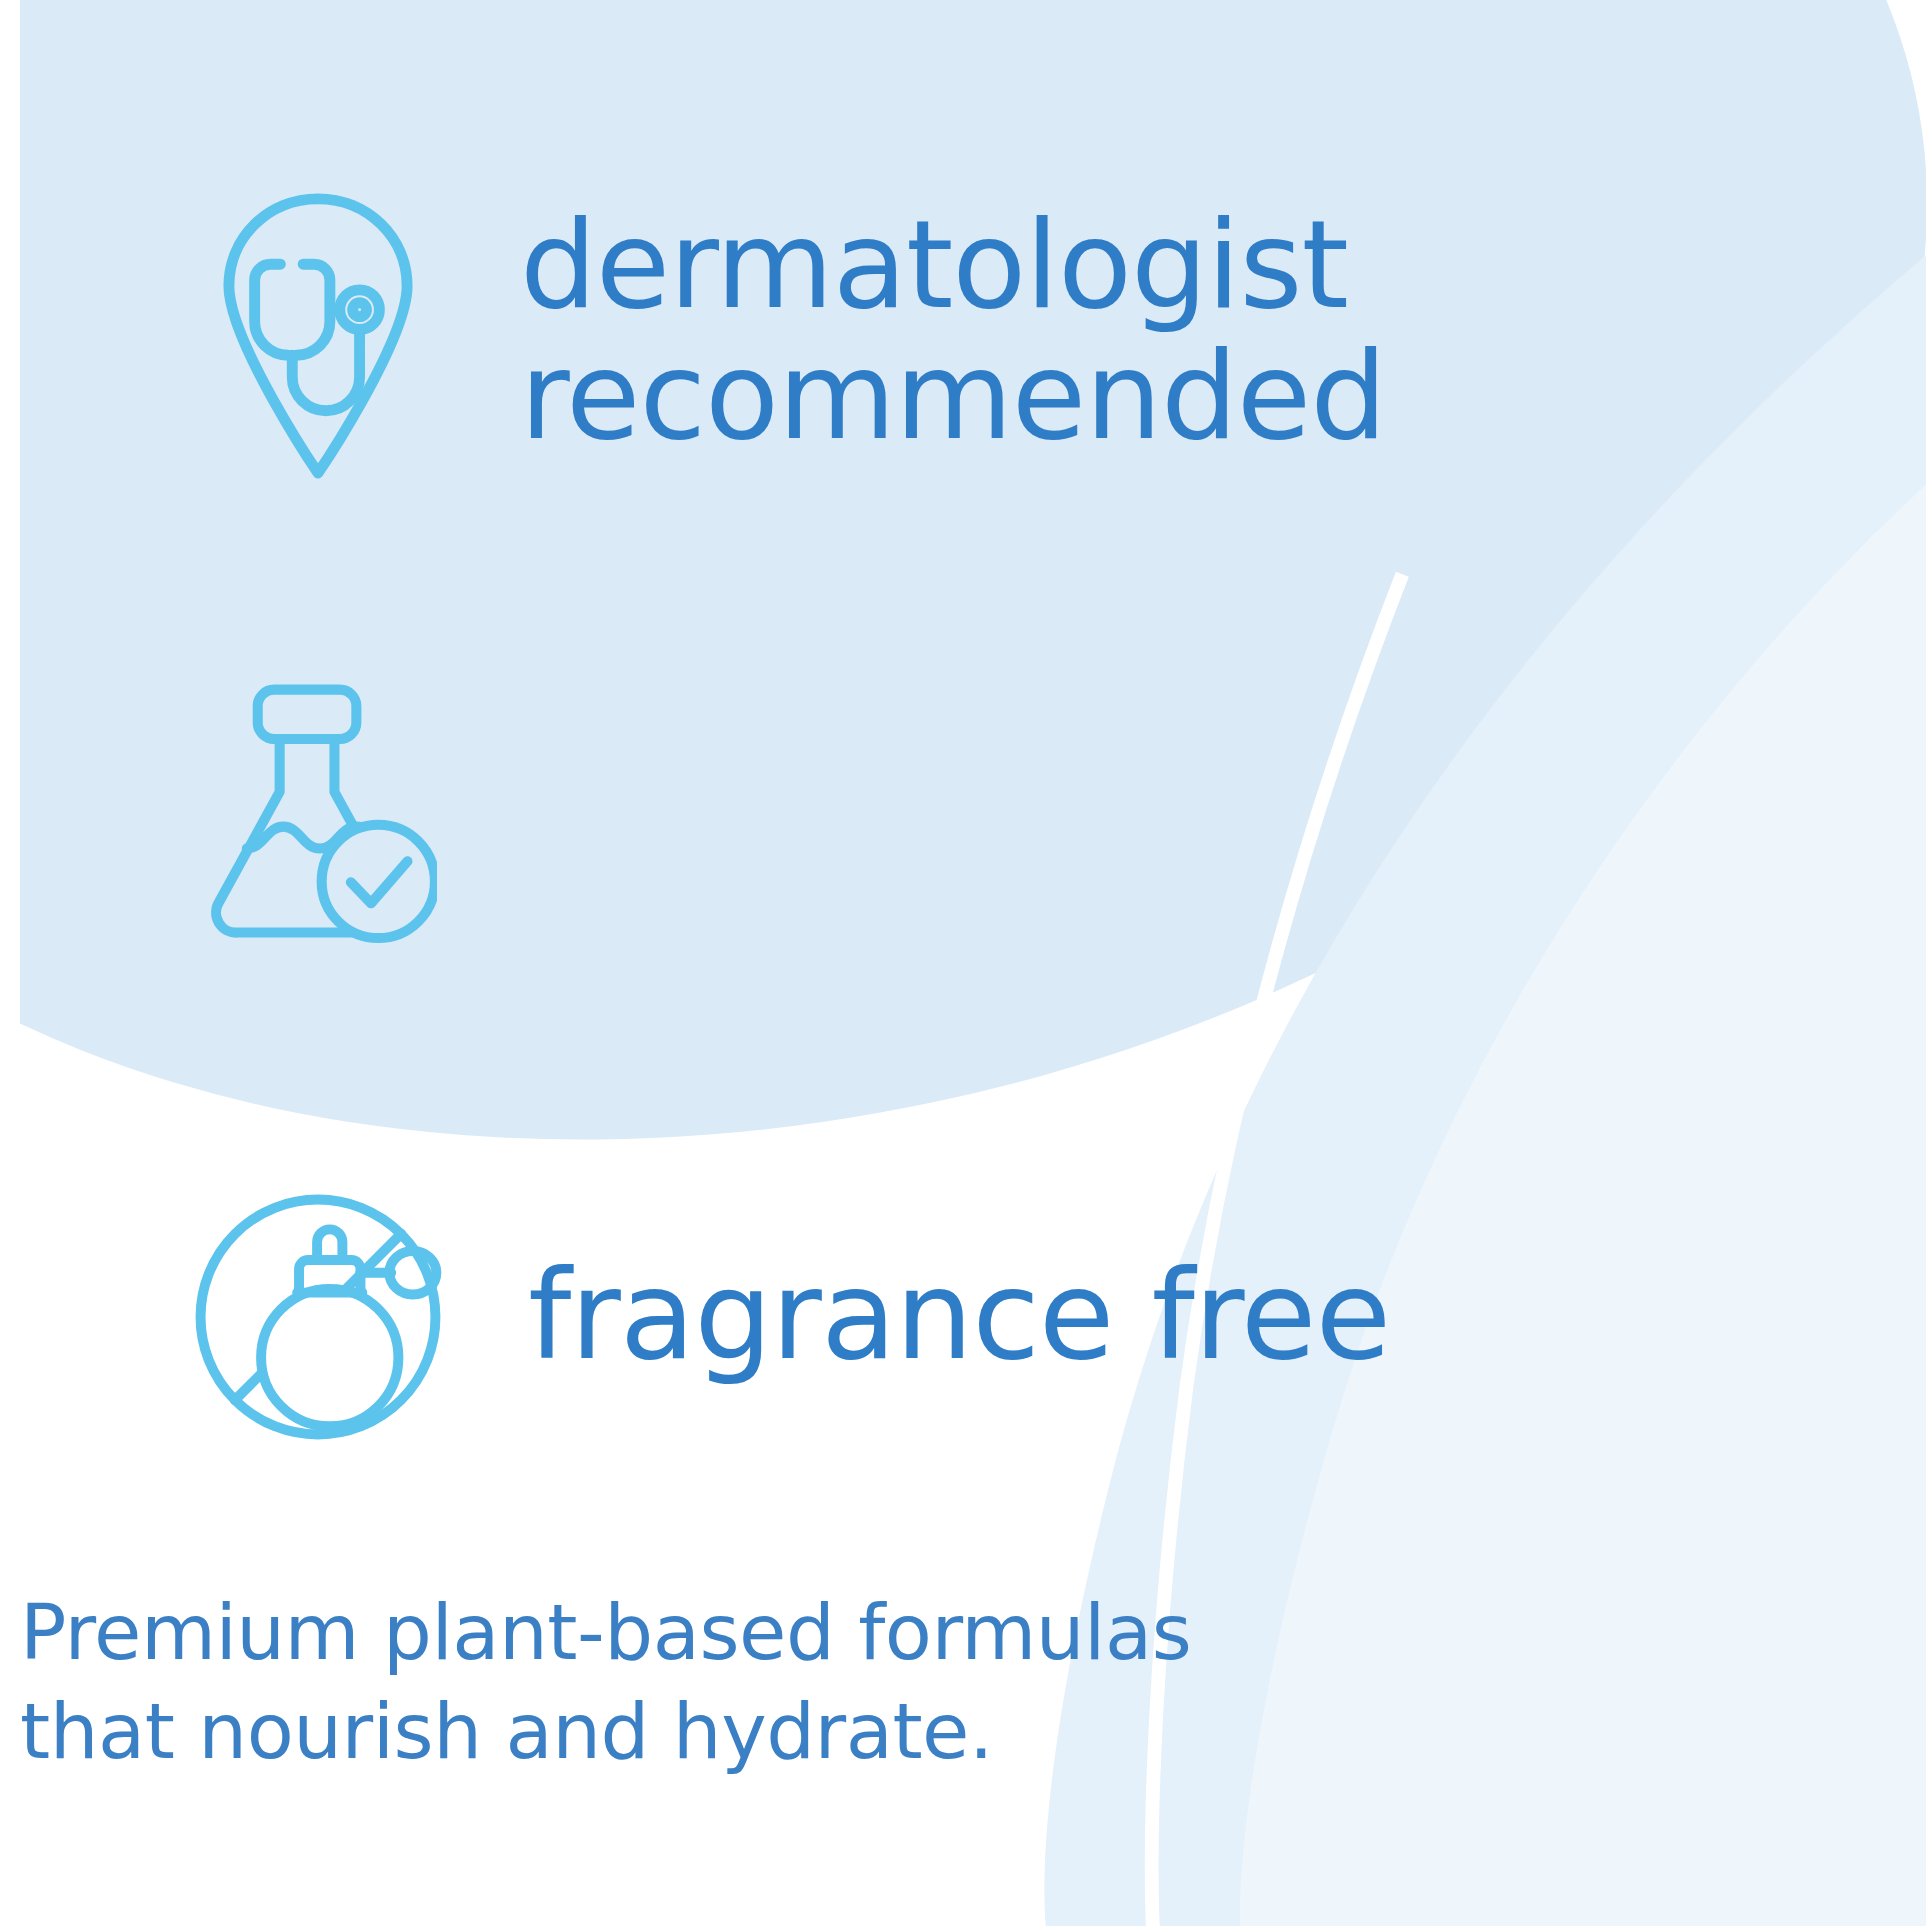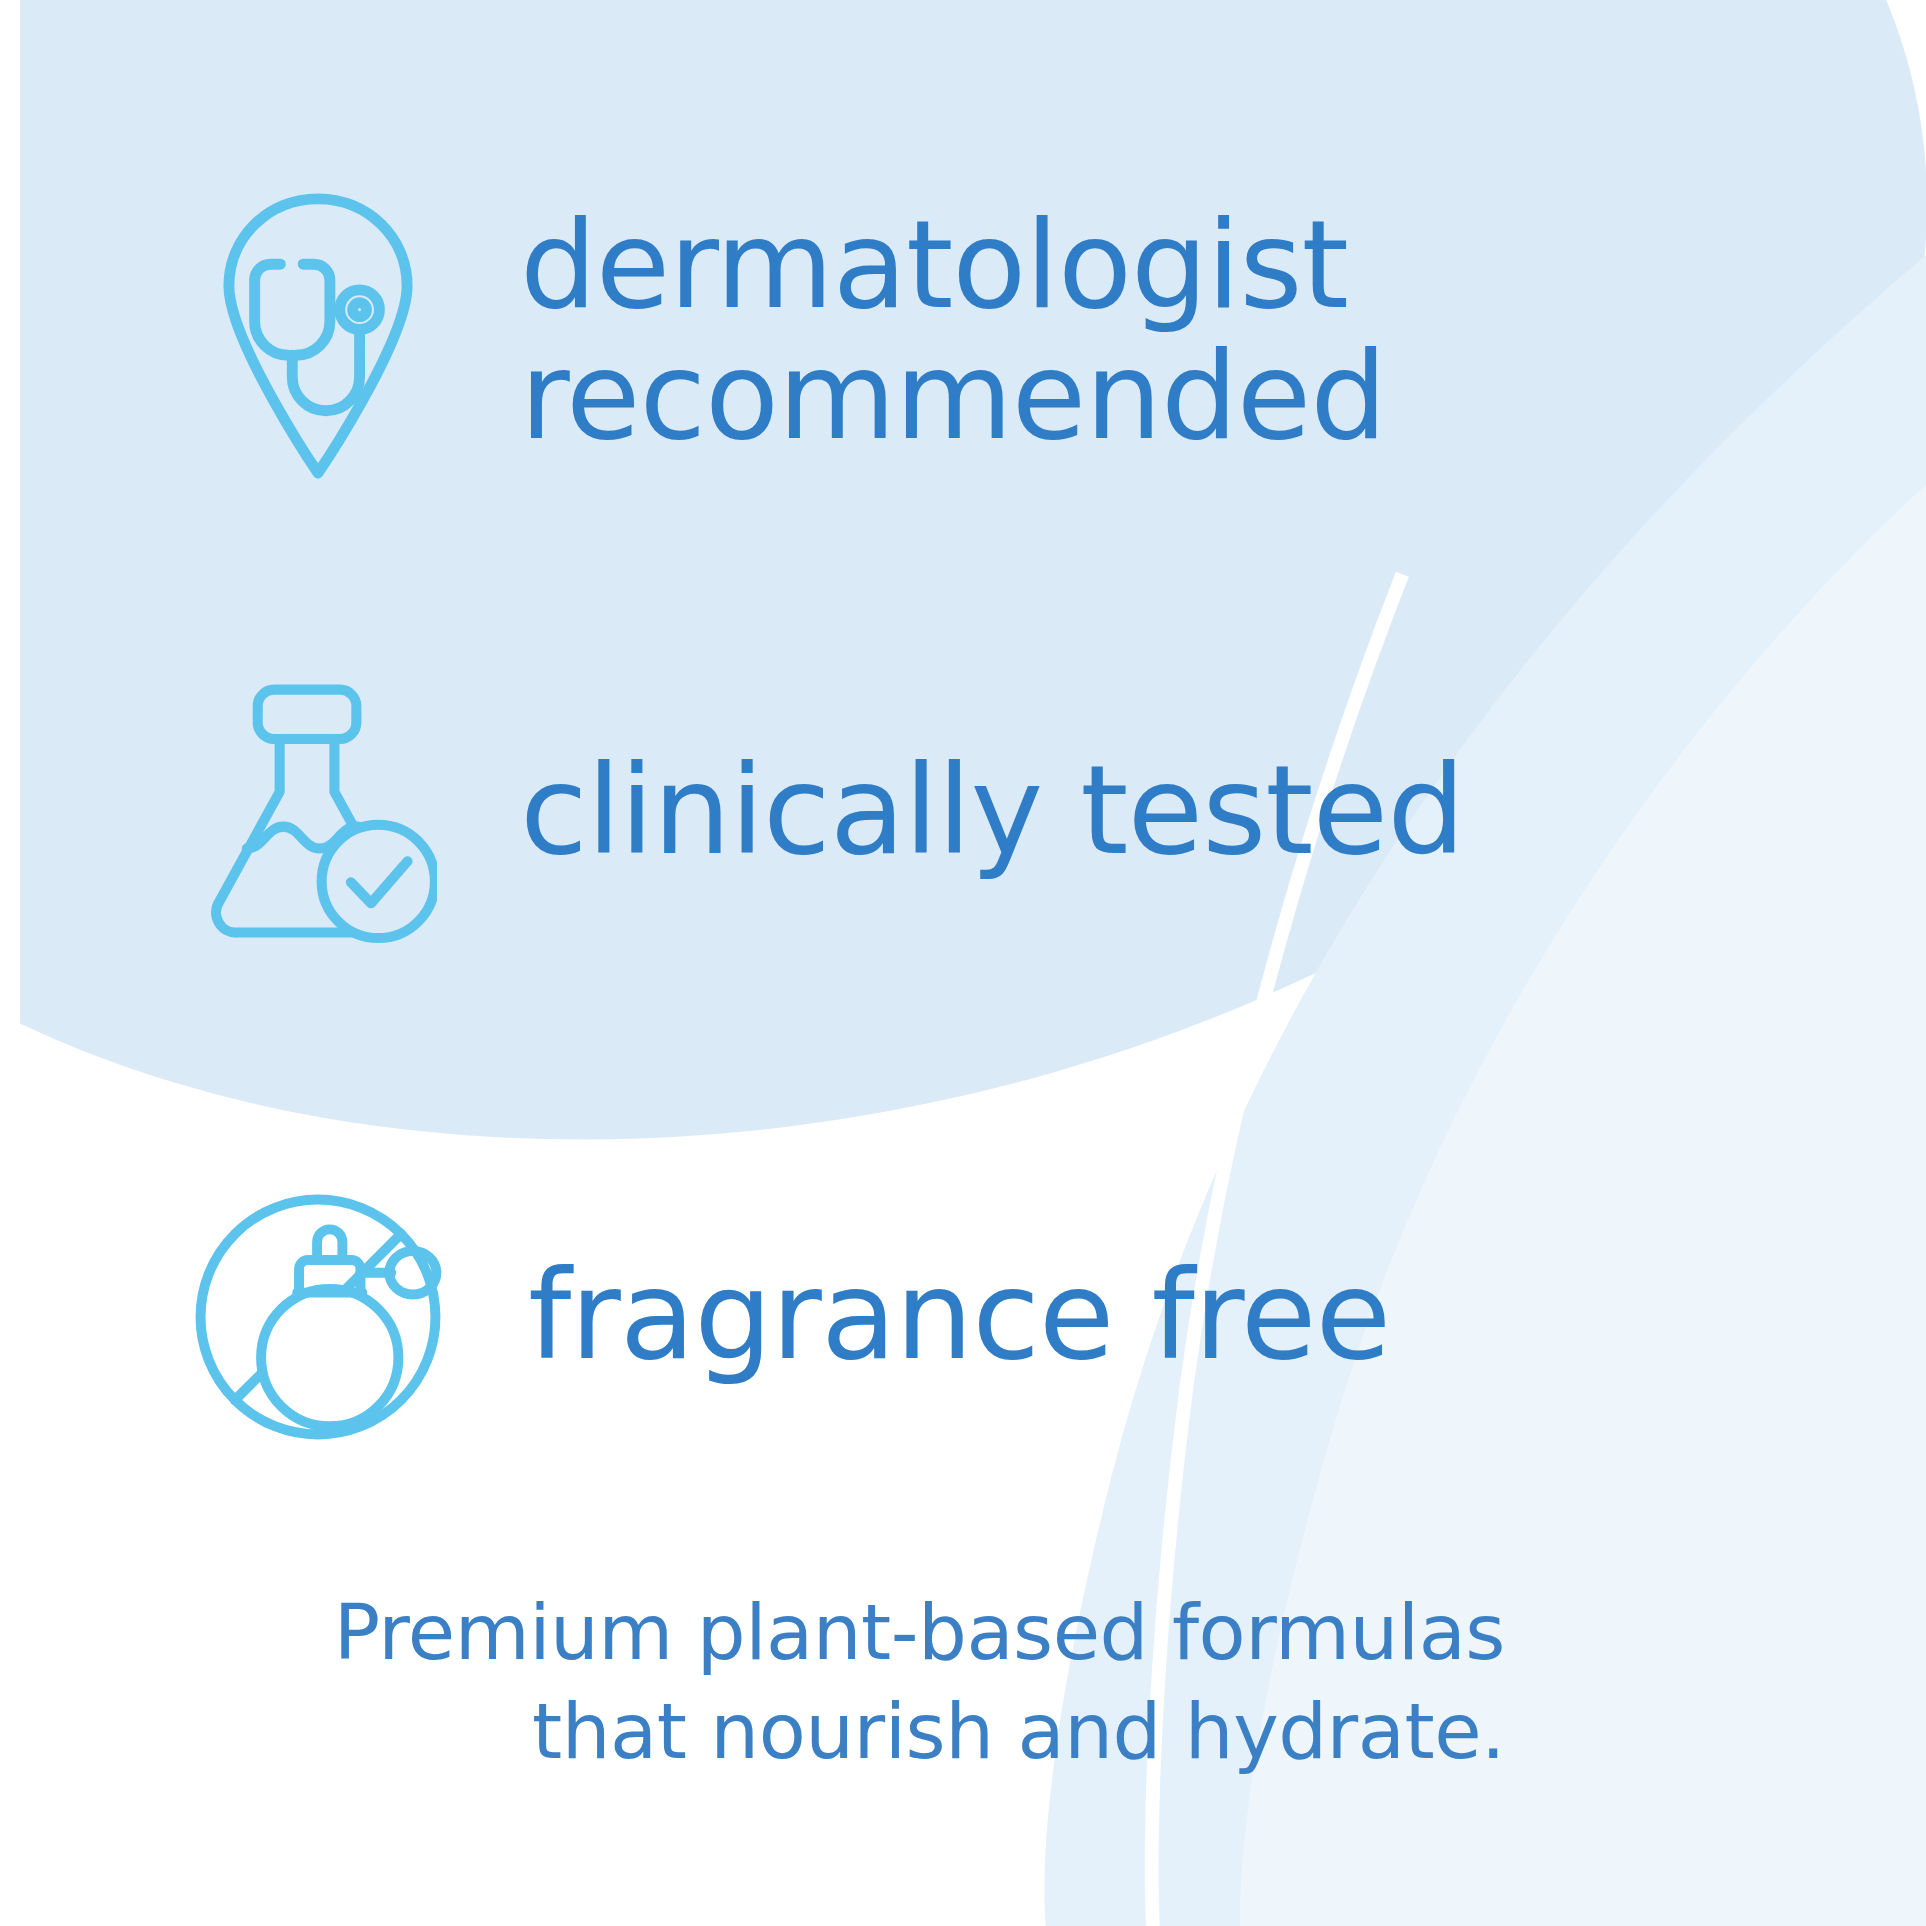--- a/index.html
+++ b/index.html
@@ -61,21 +61,21 @@
 
   #row-derm .feature-icon  { margin-right: 54px; }
   #row-clin .feature-icon  { margin-right: 54px; }
   #row-frag .feature-icon  { margin-right: 54px; }
 
   #tagline {
     position: absolute;
     left: 0;
     top: 1584px;
     width: 1485px;
-    text-align: right;
+    text-align: left;
     font-family: "DejaVu Sans", sans-serif;
     font-weight: 400;
     color: #3b7fc4;
     font-size: 77px;
     line-height: 1.28;
     letter-spacing: -0.5px;
     white-space: pre-line;
   }
 </style>
 </head>
@@ -137,21 +137,20 @@
             <path d="M88 70 L88 128 L22 248 A22 22 0 0 0 42 282 L194 282 A22 22 0 0 0 214 248 L148 128 L148 70"></path>
 
             <path d="M52 190 C70 190 74 166 92 166 C110 166 114 190 132 190 C150 190 154 166 172 166 C183 166 187 176 194 183"></path>
 
             <circle cx="196" cy="226" r="62" fill="#dbeaf7" stroke="none"></circle>
             <circle cx="196" cy="226" r="62"></circle>
             <path d="M166 227 L188 250 L228 204"></path>
           </g>
         </svg>
       </div>
-      <div class="feature-label">clinically tested</div>
     </div>
 
     <div class="feature-row" id="row-frag">
       <div class="feature-icon">
         <svg viewBox="0 0 290 290" width="262" height="262" aria-hidden="true">
           <g fill="none" stroke="#5bc3ec" stroke-width="11" stroke-linecap="round" stroke-linejoin="round">
 
             <circle cx="145" cy="145" r="130"></circle>
 
             <line x1="53" y1="237" x2="237" y2="53"></line>

